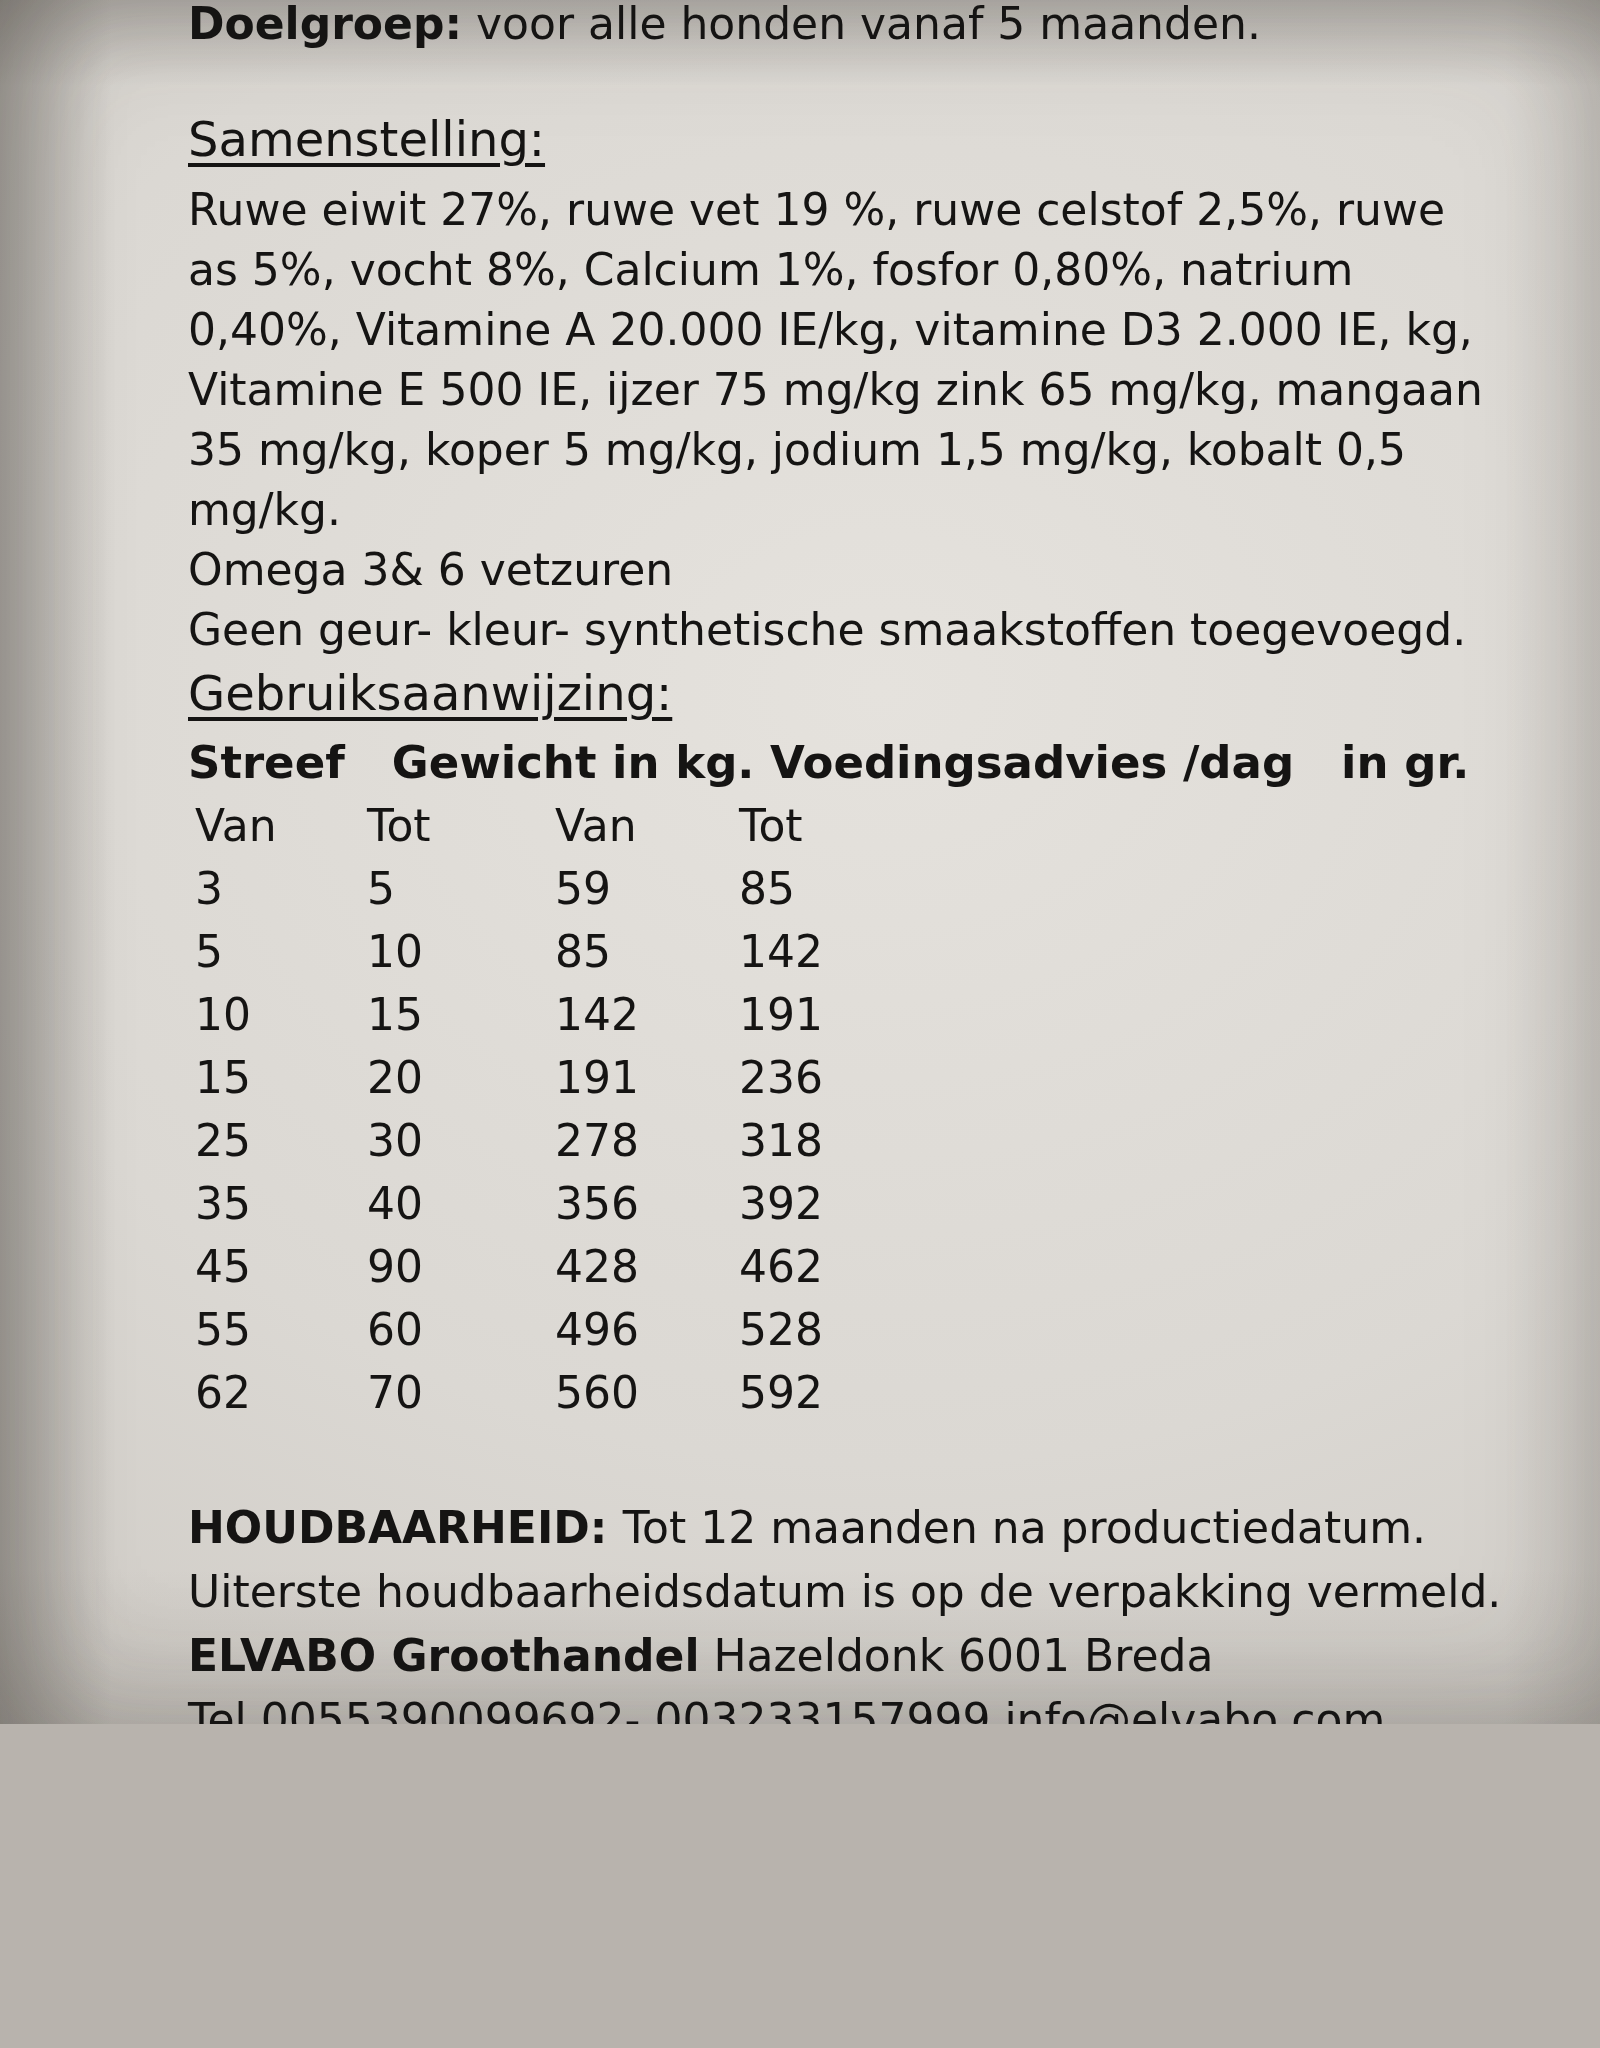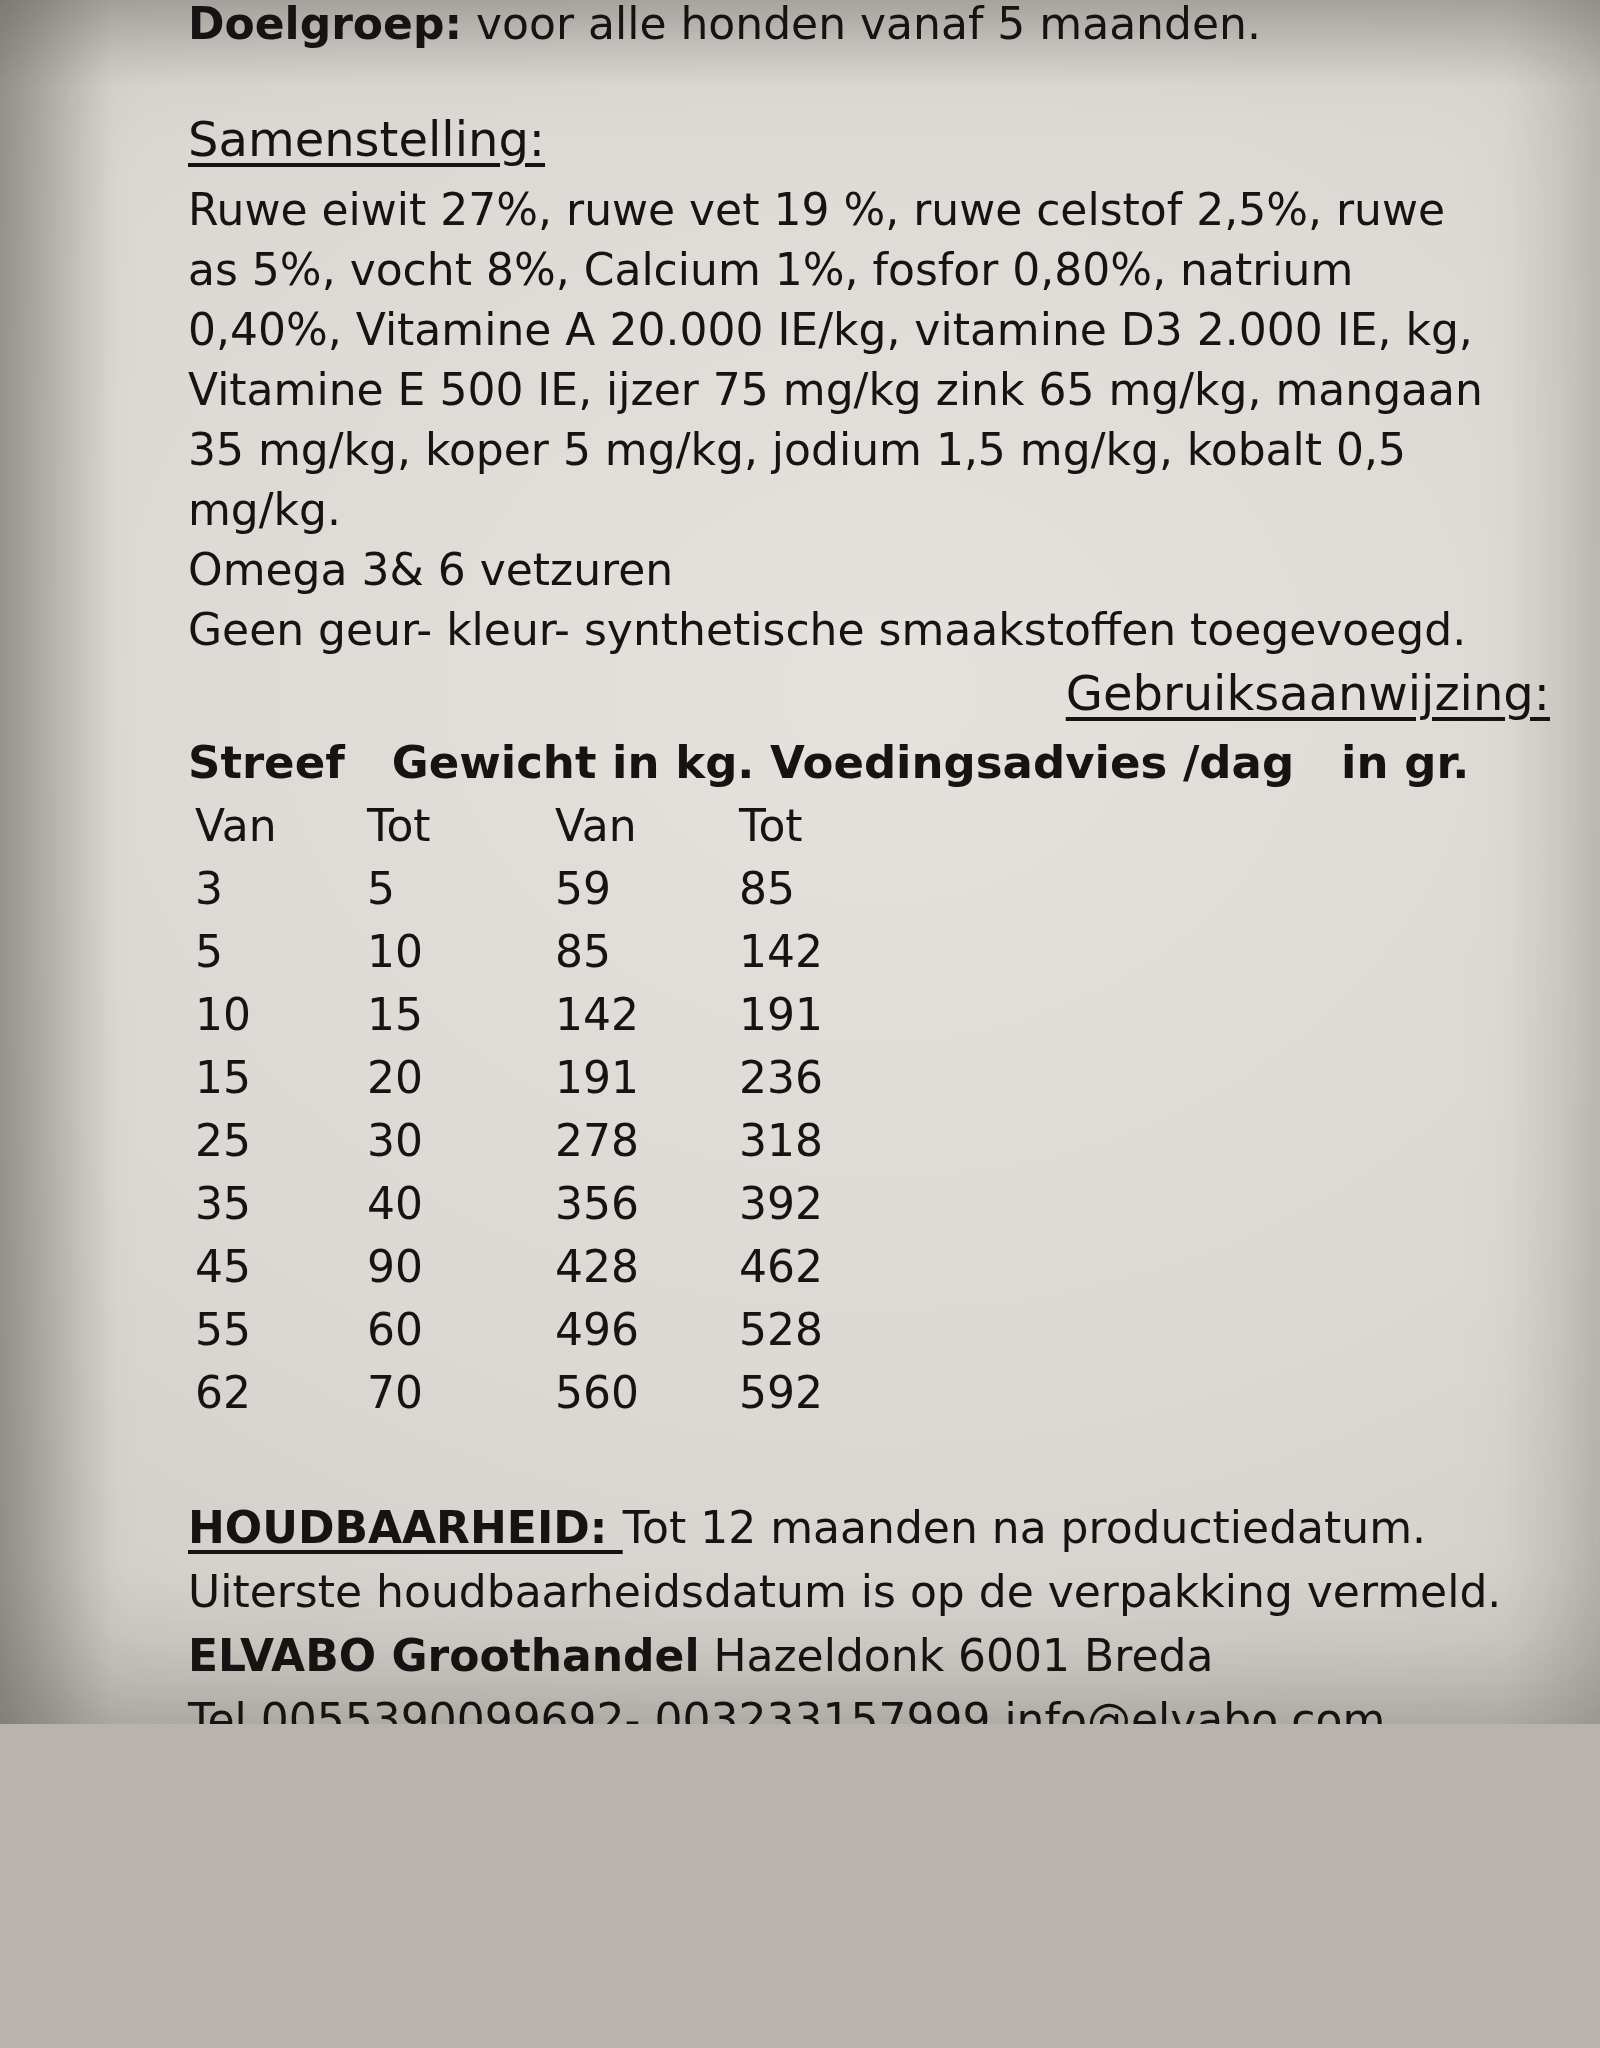--- a/index.html
+++ b/index.html
@@ -35,28 +35,27 @@
     display: inline-block;
     font-size: 48px;
     line-height: 62px;
     font-weight: normal;
     text-decoration: underline;
     text-decoration-thickness: 4px;
     text-underline-offset: 7px;
     white-space: pre-wrap;
   }
   .underlined {
-    text-decoration: underline;
     text-decoration-thickness: 4px;
     text-underline-offset: 7px;
     margin-top: 20px;
   }
   .doelgroep { margin-top: -8px; }
   .sam-heading-wrap { margin-top: 54px; margin-bottom: 10px; }
-  .geb-heading-wrap { margin-top: 2px; margin-bottom: 8px; text-align: right; }
+  .geb-heading-wrap { margin-top: 2px; margin-bottom: 8px; }
   .table-caption {
     font-size: 45px;
     line-height: 62px;
     font-weight: bold;
     white-space: pre-wrap;
   }
   .trow {
     display: grid;
     grid-template-columns: 172px 188px 184px auto;
     font-size: 44px;

